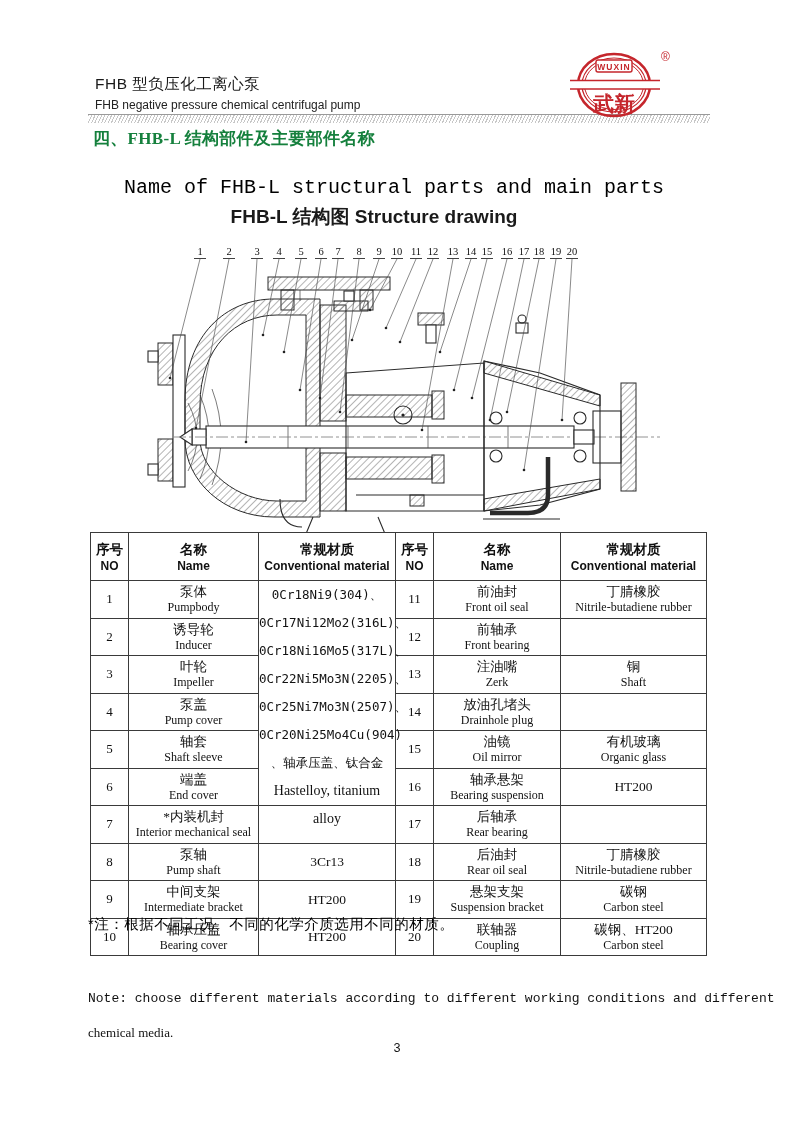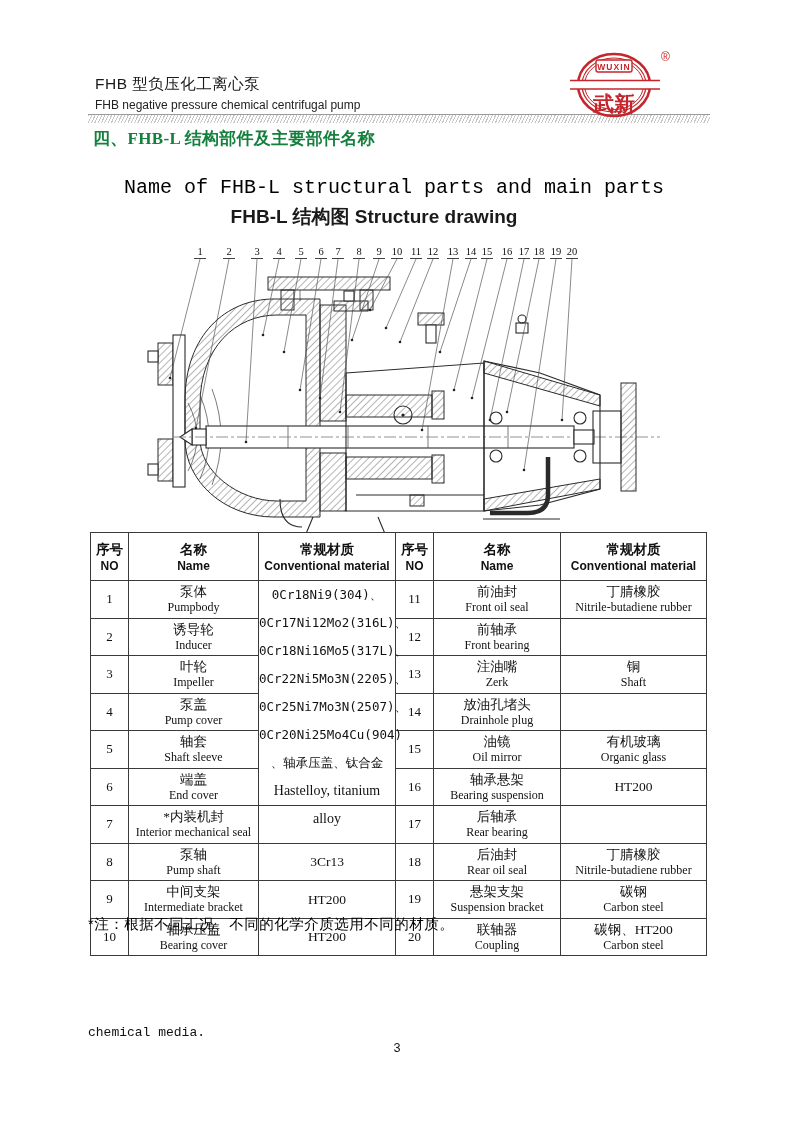--- a/index.html
+++ b/index.html
@@ -47,21 +47,21 @@
   tr.hdr { height:48px; }
   tr.r { height:37.5px; }
   td.num { font-size:13px; }
   td.merged { vertical-align:middle;margin-left:20px; }
   .mline { height:28px; line-height:28px; font-size:12.5px; font-family:"DejaVu Sans Mono", monospace; }
   .mline-en { font-family:"Liberation Serif", serif; font-size:14px; }
   
   .note-zh { position:absolute; left:88px; top:915px; font-size:14.5px; color:#000;
              font-family:Liberation Sans, sans-serif; letter-spacing:.5px; }
   .note-en1 { position:absolute; left:88px; top:991px; font-size:13px; font-family:"Liberation Mono", monospace; }
-  .note-en2 { position:absolute; left:88px; top:1025px; font-size:13px; font-family:Liberation Mono, monospace; }
+  .note-en2 { position:absolute; left:88px; top:1025px; font-size:13px; font-family:Liberation Serif, serif; }
   .page-num { position:absolute; left:0; top:1042px; width:794px; text-align:center;
               font-size:12.5px; font-family:"Liberation Mono", monospace; }
   .logo-txt { font-family:"Liberation Sans", sans-serif; font-weight:bold; }
 </style>
 </head>
 <body>
 
 <div class="page">
 
   <div class="hdr-zh">FHB 型负压化工离心泵</div>
@@ -444,17 +444,18 @@
           </td>
       <td>
             <div class="zh">碳钢、HT200</div>
             <div class="en">Carbon steel</div>
           </td>
     </tr>
   </tbody>
     </table>
 
   <div class="note-zh">*注：根据不同工况、不同的化学介质选用不同的材质。</div>
+  <div class="note-en1">Note: choose different materials according to different working conditions and different</div>
   <div class="note-en2">chemical media.</div>
 
   <div class="page-num">3</div>
 
 </div>
 
 </body></html>

